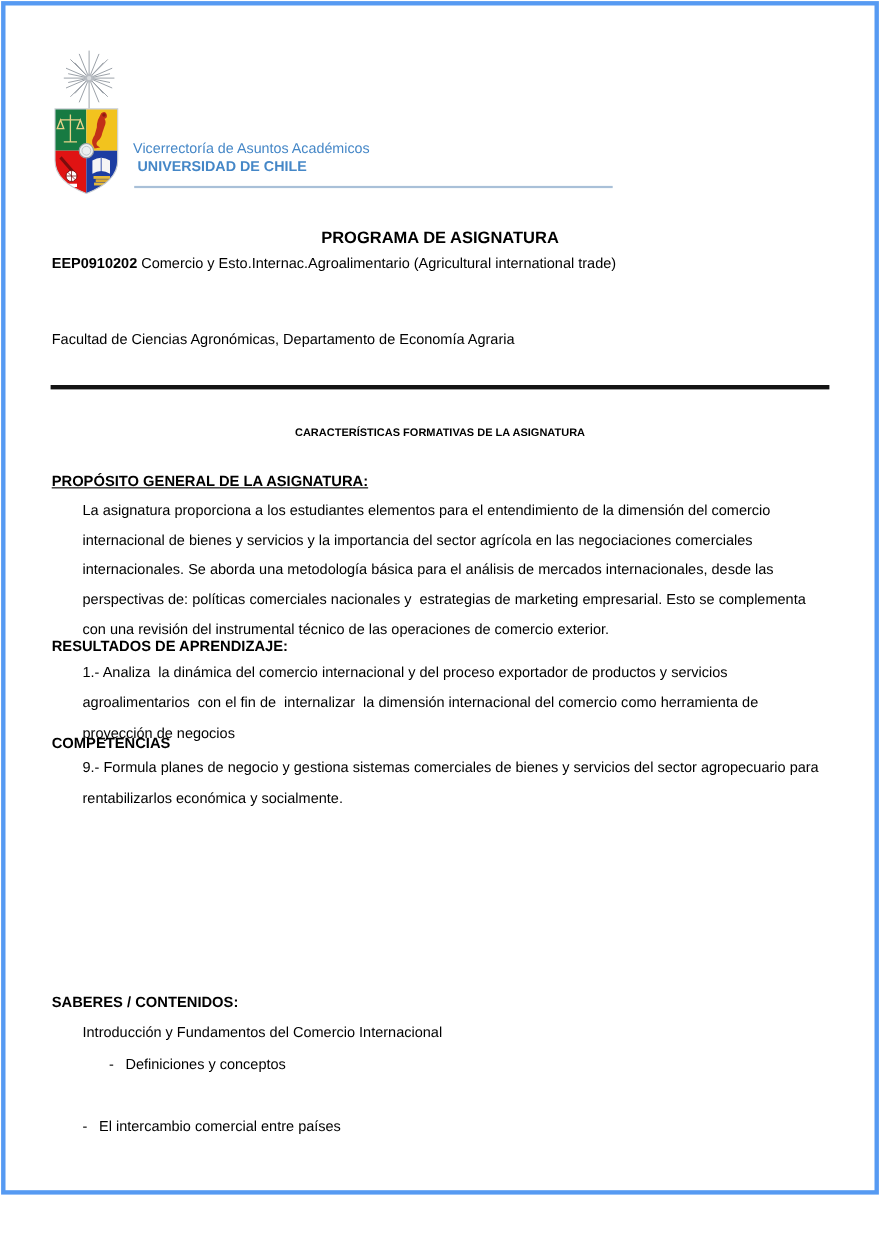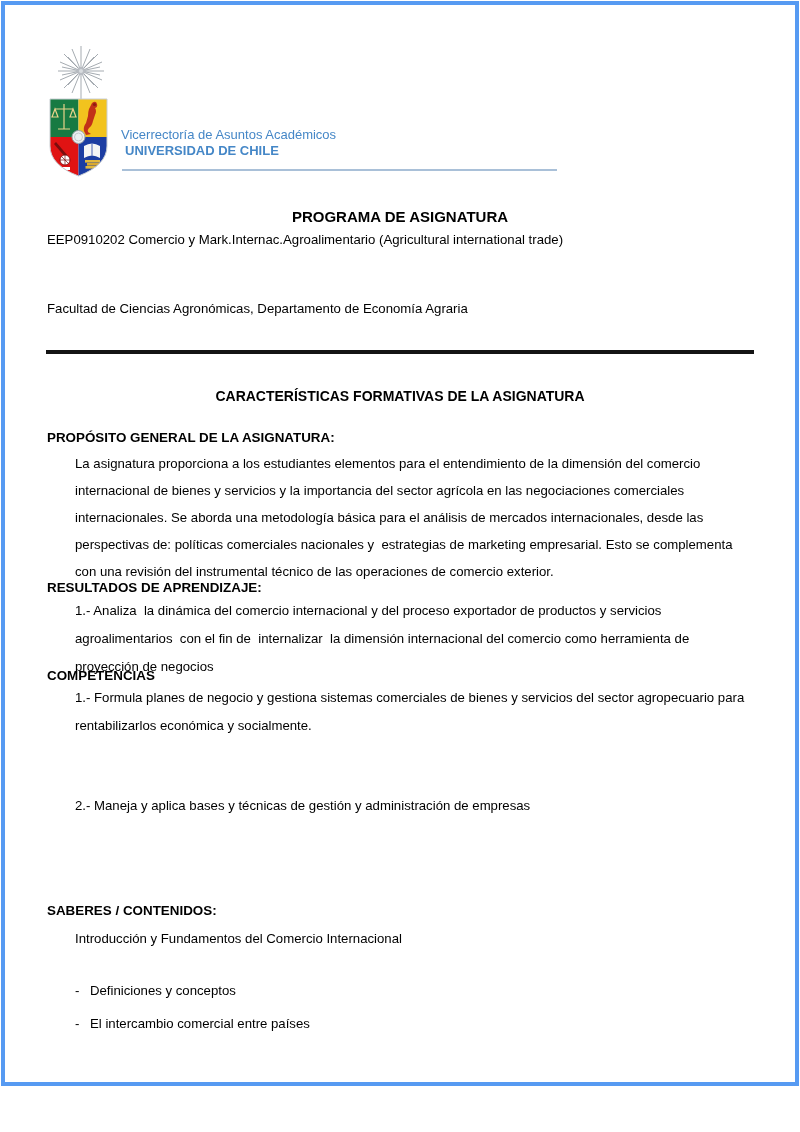--- a/index.html
+++ b/index.html
@@ -29,53 +29,53 @@
   }
   
   .doc-title{
     position:absolute;left:0;right:0;top:208px;
     text-align:center;font-weight:bold;font-size:15px;
   }
   .line{position:absolute;left:47px;font-size:13.2px;white-space:pre-wrap;}
   .course-line{top:232px;}
   .credits-line{top:266px;}
   .faculty-line{top:301px;}
-  .course-code{font-weight:normal;}
+  .course-code{font-weight:bold;}
   .course-name-en{}
   .thick-rule{
     position:absolute;left:46px;top:350px;width:708px;height:4px;
     background:#141414;
   }
   .section-title{
     position:absolute;left:0;right:0;top:388px;
-    text-align:center;font-weight:bold;font-size:14px;
+    text-align:center;font-weight:bold;font-size:10px;
   }
   .heading{
     position:absolute;left:47px;
     font-weight:bold;font-size:13.4px;white-space:pre-wrap;
   }
-  .h-proposito{top:430px;}
+  .h-proposito{top:430px;text-decoration:underline;}
   .h-resultados{top:580px;}
   .h-competencias{top:668px;}
   .h-saberes{top:903px;}
   .para{
     position:absolute;left:75px;width:679px;
     font-size:13.2px;line-height:27px;white-space:pre-wrap;
   }
   .p-proposito{top:450px;}
   .p-resultados{top:597px;line-height:28px;}
   .p-comp1{top:684px;line-height:28px;}
   .p-comp2a{top:792px;line-height:28px;}
   .p-comp2b{top:833px;}
   .p-saberes-intro{top:925px;}
   .bullet{
     position:absolute;left:75px;width:679px;
     font-size:13.2px;line-height:20px;
   }
-  .b1{top:981px;}
+  .b1{top:958px;margin-left:24px;}
   .b2{top:1014px;}
   .bullet .dash{display:inline-block;width:15px;}
 </style>
 </head>
 <body>
 
 <div class="page">
   <div class="frame"></div>
 
   <svg class="logo" viewBox="0 0 62 134" xmlns="http://www.w3.org/2000/svg">
@@ -144,37 +144,36 @@
   </svg>
 
   <div class="org-block">
     <div class="org-line1">Vicerrectoría de Asuntos Académicos</div>
     <div class="org-line2">UNIVERSIDAD DE CHILE</div>
   </div>
   <div class="org-rule"></div>
 
   <div class="doc-title">PROGRAMA DE ASIGNATURA</div>
 
-  <div class="line course-line"><span class="course-code">EEP0910202</span><span> Comercio y Mark.Internac.Agroalimentario </span><span class="course-name-en">(Agricultural international trade)</span></div>
+  <div class="line course-line"><span class="course-code">EEP0910202</span><span> Comercio y Esto.Internac.Agroalimentario </span><span class="course-name-en">(Agricultural international trade)</span></div>
 
   <div class="line faculty-line">Facultad de Ciencias Agronómicas, Departamento de Economía Agraria</div>
 
   <div class="thick-rule"></div>
 
   <div class="section-title">CARACTERÍSTICAS FORMATIVAS DE LA ASIGNATURA</div>
 
   <div class="heading h-proposito">PROPÓSITO GENERAL DE LA ASIGNATURA:</div>
   <div class="para p-proposito">La asignatura proporciona a los estudiantes elementos para el entendimiento de la dimensión del comercio internacional de bienes y servicios y la importancia del sector agrícola en las negociaciones comerciales internacionales. Se aborda una metodología básica para el análisis de mercados internacionales, desde las perspectivas de: políticas comerciales nacionales y  estrategias de marketing empresarial. Esto se complementa con una revisión del instrumental técnico de las operaciones de comercio exterior.</div>
 
   <div class="heading h-resultados">RESULTADOS DE APRENDIZAJE:</div>
   <div class="para p-resultados">1.- Analiza  la dinámica del comercio internacional y del proceso exportador de productos y servicios agroalimentarios  con el fin de  internalizar  la dimensión internacional del comercio como herramienta de proyección de negocios</div>
 
   <div class="heading h-competencias">COMPETENCIAS</div>
-  <div class="para p-comp1">1.- Formula planes de negocio y gestiona sistemas comerciales de bienes y servicios del sector agropecuario para rentabilizarlos económica y socialmente.</div>
-  <div class="para p-comp2a">2.- Maneja y aplica bases y técnicas de gestión y administración de empresas</div>
+  <div class="para p-comp1">9.- Formula planes de negocio y gestiona sistemas comerciales de bienes y servicios del sector agropecuario para rentabilizarlos económica y socialmente.</div>
 
   <div class="heading h-saberes">SABERES / CONTENIDOS:</div>
   <div class="para p-saberes-intro">Introducción y Fundamentos del Comercio Internacional</div>
 
   <div class="bullet b1"><span class="dash">-</span><span>Definiciones y conceptos</span></div>
 
   <div class="bullet b2"><span class="dash">-</span><span>El intercambio comercial entre países</span></div>
 </div>
 
 </body></html>

